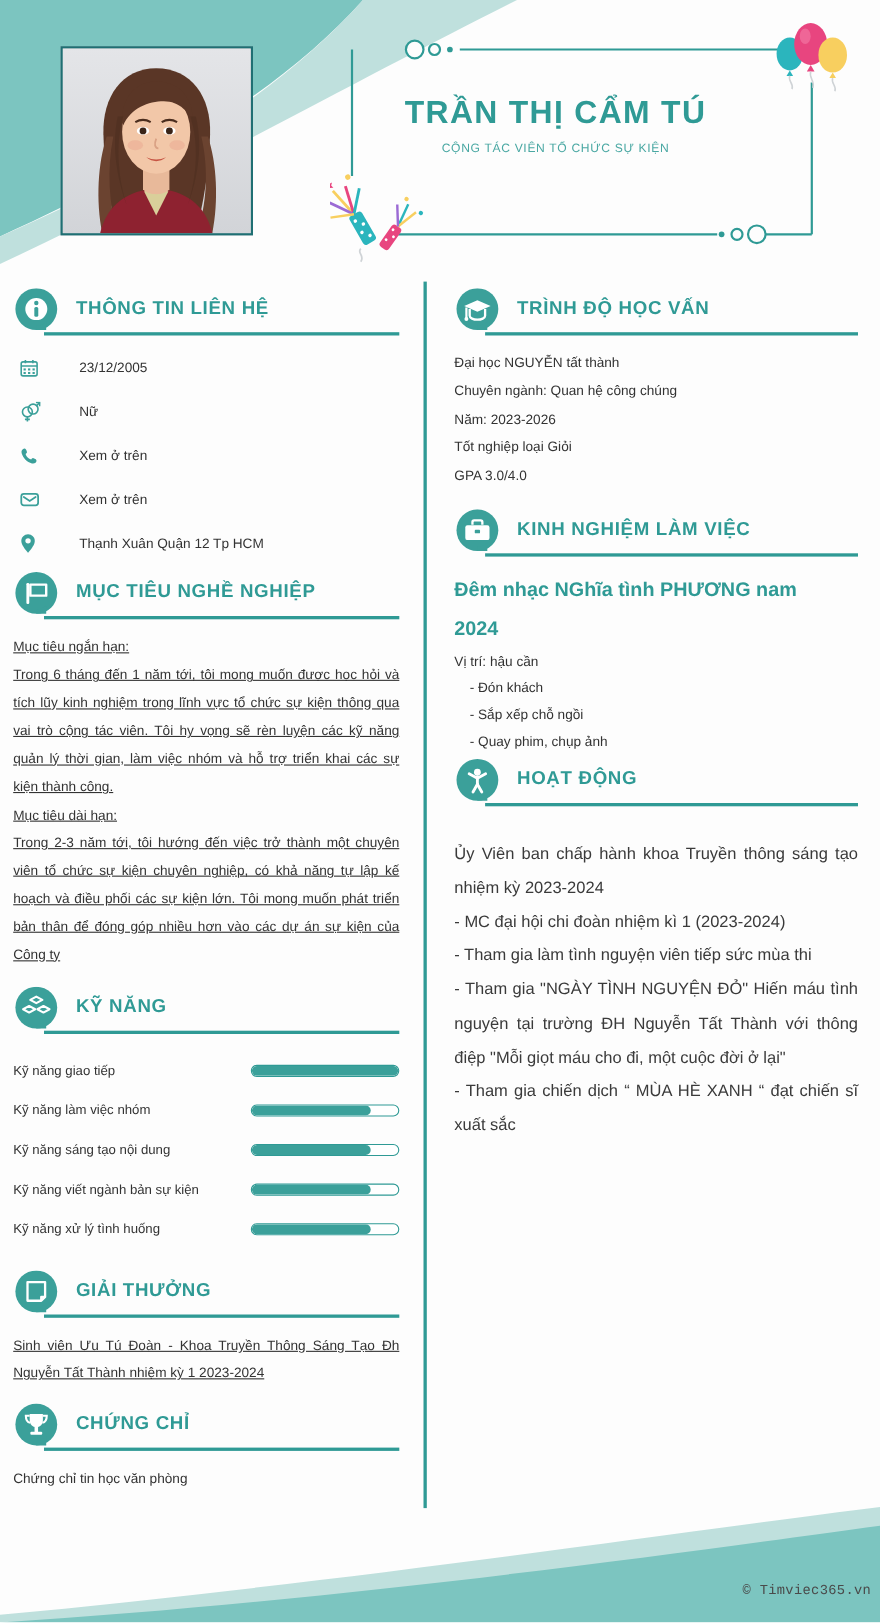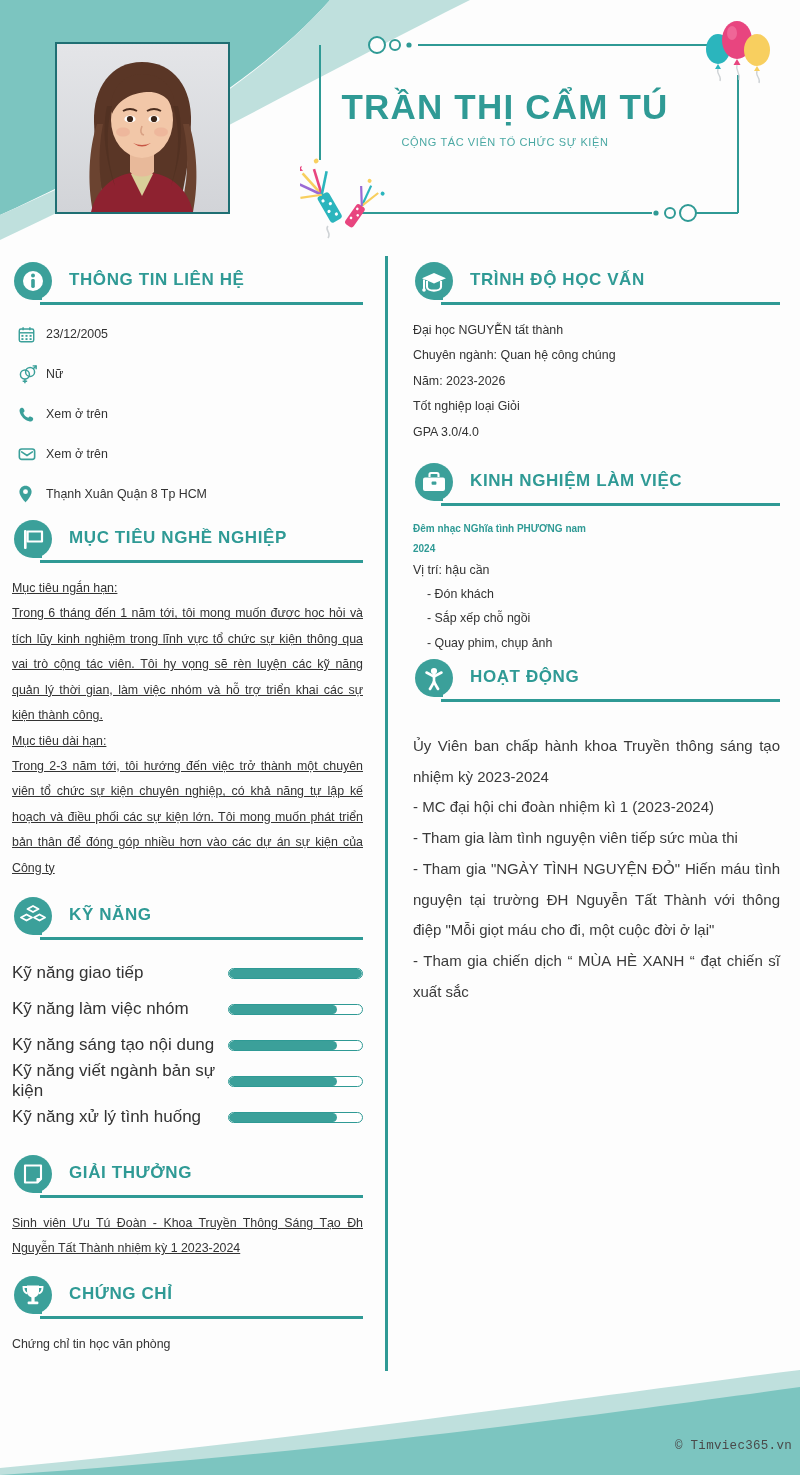--- a/index.html
+++ b/index.html
@@ -17,21 +17,21 @@
   .hdr-svg { position:absolute; left:0; top:0; }
 
   .photo-frame {
     position:absolute; left:55px; top:42px; width:175px; height:172px;
     border:2px solid #1f6f73; overflow:hidden; background:#d9dadd;
   }
   .photo-svg { display:block; }
 
   .name-block { position:absolute; left:325px; top:88px; width:360px; text-align:center; }
   .cv-name {
-    font-size:35px; font-weight:bold; letter-spacing:1.2px;
+    font-size:29px; font-weight:bold; letter-spacing:1.2px;
     color:#2f9a95; line-height:1.1; white-space:nowrap;
   }
   .cv-role {
     margin-top:9px; font-size:11px; letter-spacing:0.6px; color:#4aa8a3;
     white-space:nowrap;
   }
 
   
   .cols { position:absolute; left:0; top:250px; width:772px; height:1140px;padding-left:15px; }
   .col-left  { position:absolute; left:0;   top:0; width:385px; padding:12px 22px 0 12px; }
@@ -49,41 +49,41 @@
     font-size:17px; font-weight:bold; letter-spacing:0.6px; color:#2f9a95;
     white-space:nowrap;
   }
   .sec-rule {
     position:absolute; left:28px; right:0; top:40px; height:3px; background:#2f9a95;
   }
   .sec-body { padding-top:10px; font-size:12.4px; line-height:1.95; color:#333; }
 
   
   .contact-list { padding-top:6px; }
-  .contact-row { display:flex; align-items:center; height:40px; }
+  .contact-row { display:flex; align-items:center; height:40px;gap:26px; }
   .contact-ico { width:34px; flex:0 0 34px; display:flex; align-items:center; justify-content:flex-start; padding-left:6px; }
   .contact-txt { font-size:12.4px; color:#333; }
 
   
   .just { text-align:justify; line-height:2.05; font-size:12.4px; }
   .just p { margin:0;text-decoration:underline; }
 
   
   .skills { padding-top:12px; }
   .skill-row { display:flex; align-items:center; height:36px; }
-  .skill-name { flex:1 1 auto; font-size:17px; color:#333; }
+  .skill-name { flex:1 1 auto; font-size:12px; color:#333; }
   .skill-bar {
     position:relative; flex:0 0 135px; height:11px;
     border:1px solid #2f9a95; border-radius:6px; background:#ffffff; overflow:hidden;
   }
   .skill-fill { position:absolute; left:0; top:0; bottom:0; background:#3ba09a; border-radius:6px; }
 
   
   .edu-line { font-size:12.4px; line-height:2.05; }
-  .exp-title { color:#2f9a95; font-weight:bold; font-size:10px; line-height:1.95; }
+  .exp-title { color:#2f9a95; font-weight:bold; font-size:18px; line-height:1.95; }
   .exp-line { font-size:12.4px; line-height:1.95; }
   .exp-bullet { font-size:12.4px; line-height:1.95; padding-left:14px; }
   .act-body { padding-top:26px; }
   .act-line { font-size:15px; line-height:2.05; text-align:justify; }
 
   
   .footer { position:absolute; left:0; bottom:0; width:800px; height:150px; }
   .footer-credit {
     position:absolute; right:8px; bottom:22px;
     font-family:"Liberation Mono", monospace; font-size:12.5px; color:#4a4a4a;
@@ -286,21 +286,21 @@
             </span>
             <span class="contact-txt">Xem ở trên</span>
           </div>
           <div class="contact-row">
             <span class="contact-ico">
               <svg width="15" height="18" viewBox="0 0 16 20">
                   <path d="M8,0.8 C4.2,0.8 1.2,3.8 1.2,7.6 C1.2,12.6 8,19.4 8,19.4 C8,19.4 14.8,12.6 14.8,7.6 C14.8,3.8 11.8,0.8 8,0.8 Z" fill="#3ba09a"></path>
                   <circle cx="8" cy="7.4" r="2.7" fill="#fdfdfd"></circle>
                 </svg>
             </span>
-            <span class="contact-txt">Thạnh Xuân Quận 8 Tp HCM</span>
+            <span class="contact-txt">Thạnh Xuân Quận 12 Tp HCM</span>
           </div>
         </div>
       </div>
 
       <div class="sec" style="margin-top:6px;">
         <div class="sec-head">
           <svg class="sec-icon" viewBox="0 0 42 42">
             <circle cx="21" cy="19" r="19" fill="#3ba09a"></circle>
             <path d="M21,34 C27,34 30,30 30,30 L30,38 L21,38 Z" fill="#3ba09a"></path>
             <rect x="12" y="10" width="2.6" height="19" rx="1.1" fill="#fff"></rect>

